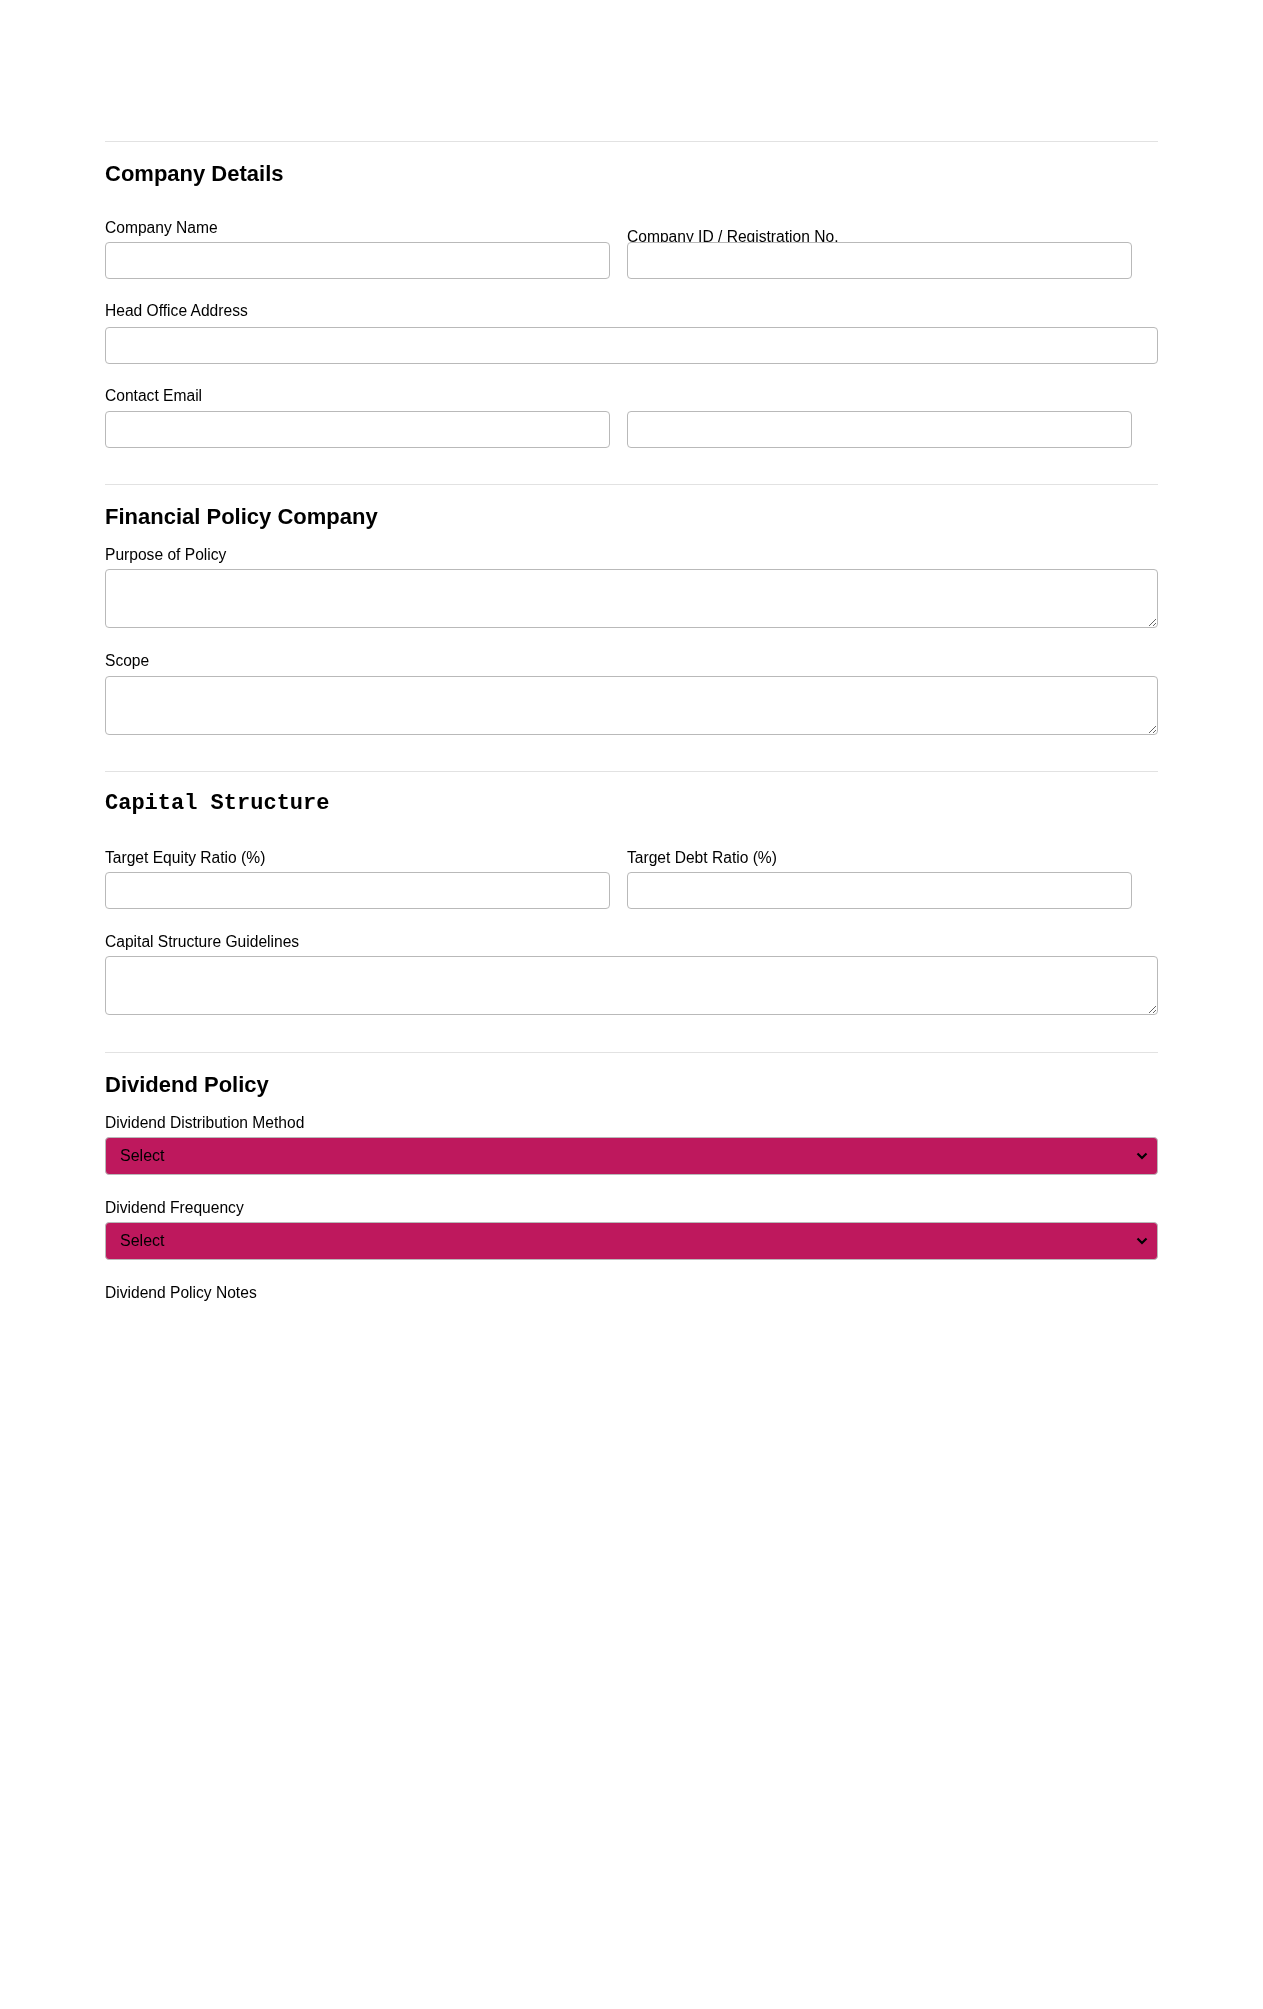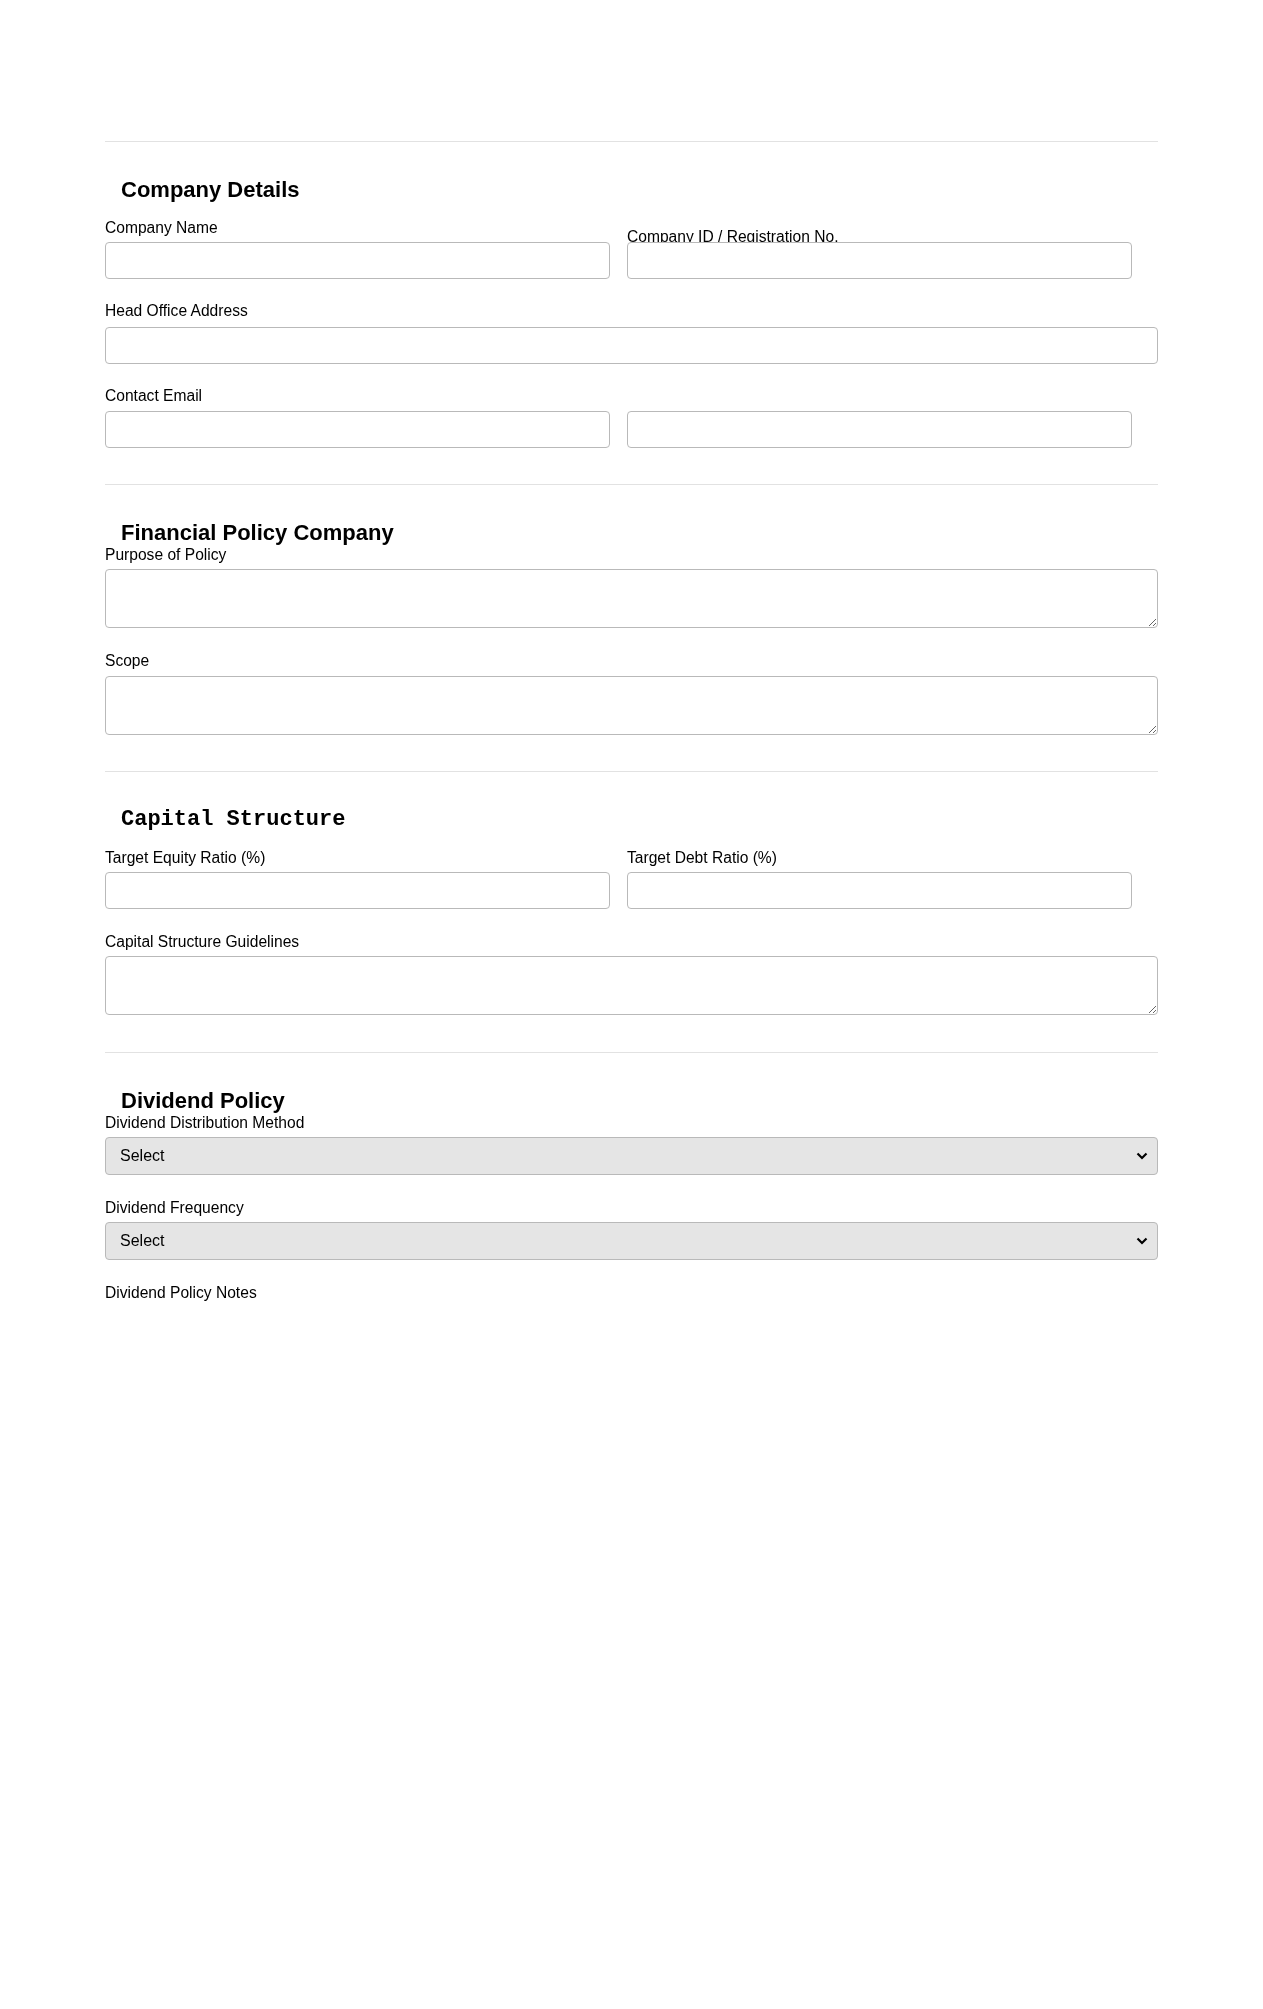--- a/index.html
+++ b/index.html
@@ -1,29 +1,29 @@
 <!DOCTYPE html>
 <html><head>
 <meta charset="utf-8">
 <style>
   html, body { margin: 0; padding: 0; background: #ffffff; }
   body { width: 1263px; height: 2009px; overflow: hidden; font-family: "Liberation Sans", sans-serif; color: #000; }
   .page { position: relative; width: 1053px; margin: 0 auto; height: 1301px; overflow: hidden; }
   .abs { position: absolute; left: 0; }
   h1 { margin: 0; font-size: 28px; line-height: 34px; font-weight: bold; }
-  h2 { margin: 16px; font-size: 22px; line-height: 26px; font-weight: bold; }
+  h2 { margin: 0; font-size: 22px; line-height: 26px; font-weight: bold; }
   hr { position: absolute; left: 0; width: 1053px; margin: 0; border: 0; border-top: 1px solid #e2e2e2; height: 0; }
   label { display: block; font-size: 15.6px; line-height: 18px; white-space: nowrap; }
   .field { box-sizing: border-box; border: 1px solid #b9b9b9; border-radius: 4px; background: #fff; font-family: "Liberation Sans", sans-serif; font-size: 16px; padding: 0 14px; }
   input.field { height: 37px; }
   textarea.field { height: 59px; resize: vertical; padding: 8px 14px; }
   .half { width: 505px; }
   .full { width: 1053px; }
   .col-r { left: 522px; }
-  .select-box { box-sizing: border-box; height: 38px; width: 1053px; border: 1px solid #b9b9b9; border-radius: 4px; background: #e5e5e5; display: flex; align-items: center; justify-content: space-between; padding: 0 9px 0 14px; font-size: 16px; cursor: pointer; }
+  .select-box { box-sizing: border-box; height: 38px; width: 1053px; border: 1px solid #b9b9b9; border-radius: 4px; background: #be185d; display: flex; align-items: center; justify-content: space-between; padding: 0 9px 0 14px; font-size: 16px; cursor: pointer; }
   .chev { width: 12px; height: 12px; display: flex; align-items: center; justify-content: center; }
 </style>
 </head>
 <body>
 
 <div class="page">
 
 
   <hr style="top:141px;">
 

